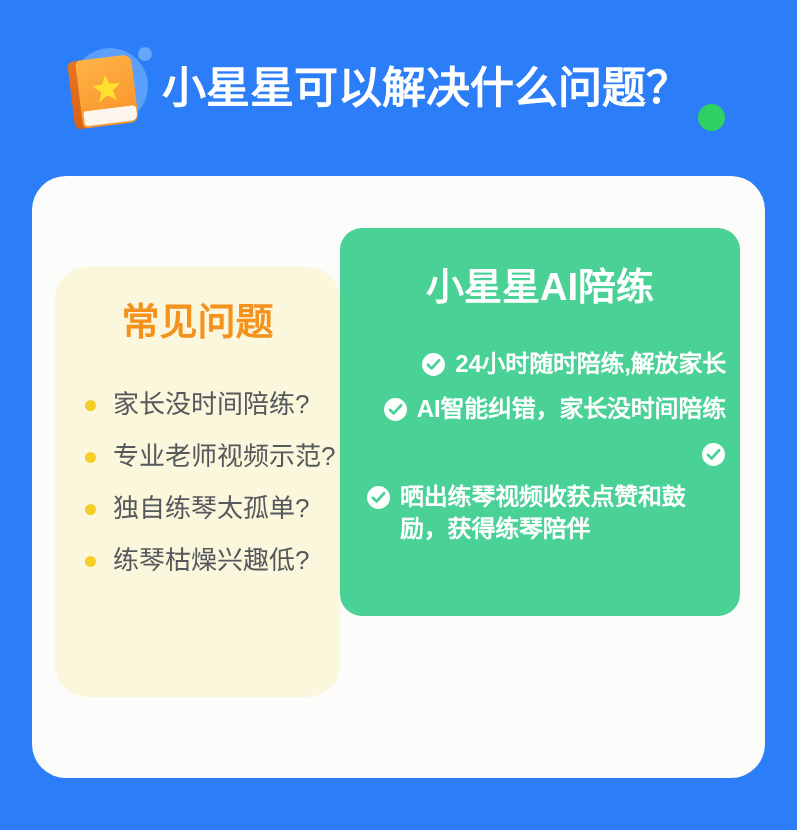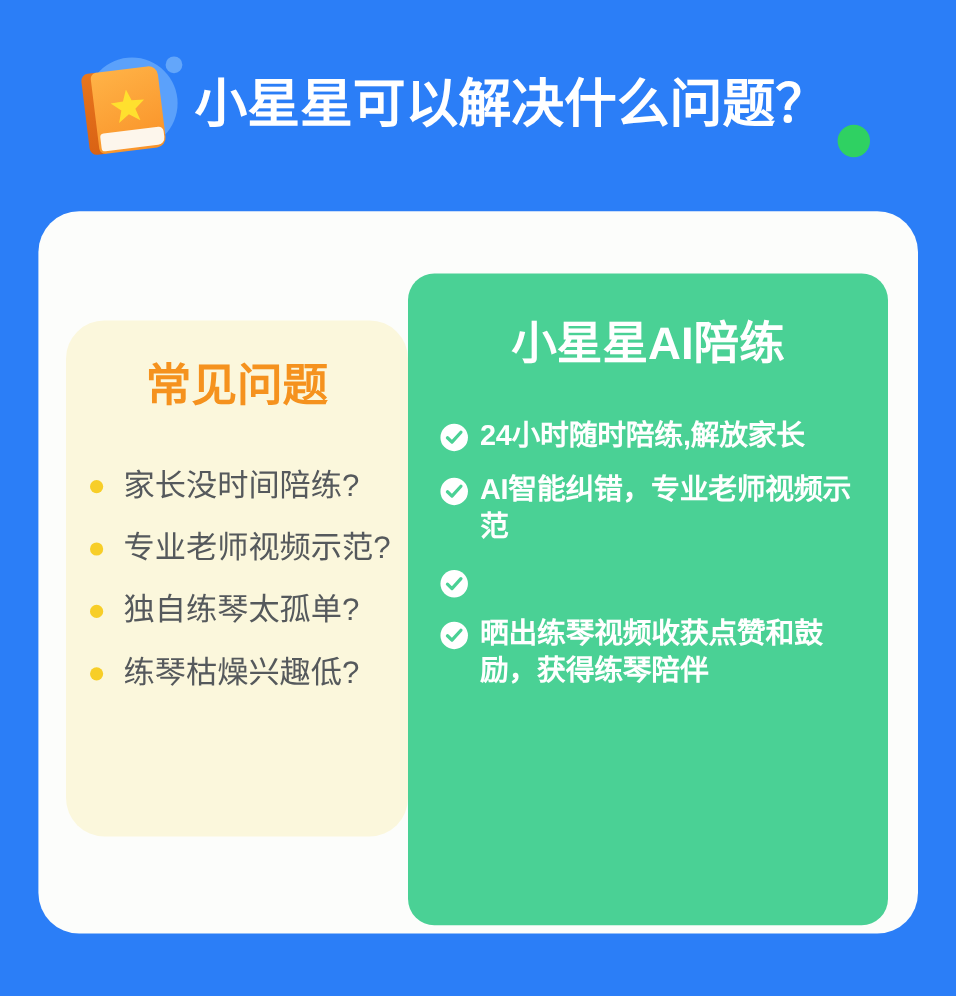--- a/index.html
+++ b/index.html
@@ -155,21 +155,21 @@
   .faq-list {
     position: absolute;
     left: 0;
     top: 112px;
     width: 285px;
   }
   .faq-item {
     display: flex;
     align-items: center;
     height: 52px;
-    padding-left: 20px;
+    padding-left: 30px;
   }
   .faq-bullet {
     width: 11px;
     height: 11px;
     border-radius: 50%;
     background: #f7ce28;
     flex: 0 0 auto;
   }
   .faq-text {
     margin-left: 17px;
@@ -178,21 +178,21 @@
     line-height: 1.2;
     white-space: nowrap;
   }
 
   
   .panel-right {
     position: absolute;
     left: 308px;   
     top: 52px;     
     width: 400px;
-    height: 543px;
+    height: 388px;
     background: #4ad195;
     border-radius: 22px;
   }
   .panel-right-title {
     position: absolute;
     left: 0;
     top: 40px;
     width: 400px;
     text-align: center;
     font-size: 38px;
@@ -204,20 +204,21 @@
     position: absolute;
     left: 0;
     top: 120px;
     width: 400px;
   }
   .feature-item {
     display: flex;
     align-items: flex-start;
     padding: 0 14px 0 26px;
     margin-bottom: 14px;
+    justify-content: flex-end;
   }
   .check-icon {
     width: 25px;
     height: 25px;
     flex: 0 0 auto;
     margin-top: 4px;
   }
   .feature-text {
     margin-left: 9px;
     font-size: 24px;
@@ -284,21 +285,21 @@
           <path d="M6.6 12.3 L10.2 15.8 L17.4 7.9" fill="none" stroke="#4ad195" stroke-width="2.6" stroke-linecap="round" stroke-linejoin="round"></path>
         </svg>
         <span class="feature-text">24小时随时陪练,解放家长</span>
       </div>
 
       <div class="feature-item">
         <svg class="check-icon" viewBox="0 0 24 24">
           <circle cx="12" cy="12" r="11" fill="#ffffff"></circle>
           <path d="M6.6 12.3 L10.2 15.8 L17.4 7.9" fill="none" stroke="#4ad195" stroke-width="2.6" stroke-linecap="round" stroke-linejoin="round"></path>
         </svg>
-        <span class="feature-text">AI智能纠错，专业老师视频示范</span>
+        <span class="feature-text">AI智能纠错，家长没时间陪练</span>
       </div>
 
       <div class="feature-item">
         <svg class="check-icon" viewBox="0 0 24 24">
           <circle cx="12" cy="12" r="11" fill="#ffffff"></circle>
           <path d="M6.6 12.3 L10.2 15.8 L17.4 7.9" fill="none" stroke="#4ad195" stroke-width="2.6" stroke-linecap="round" stroke-linejoin="round"></path>
         </svg>
       </div>
 
       <div class="feature-item">

